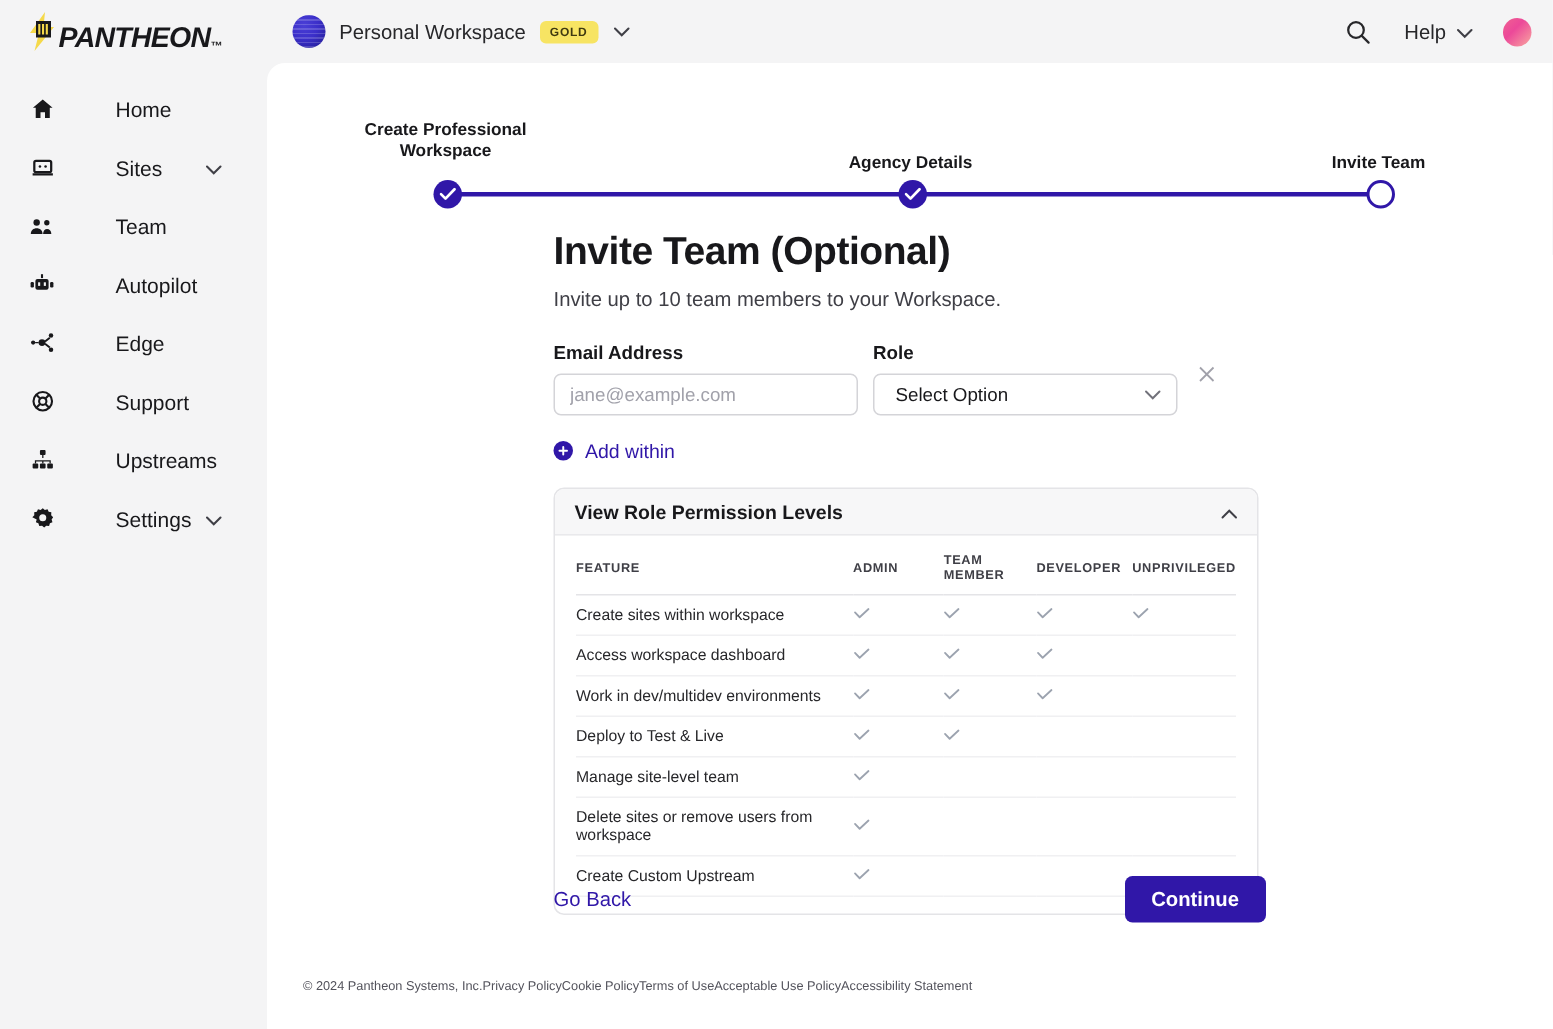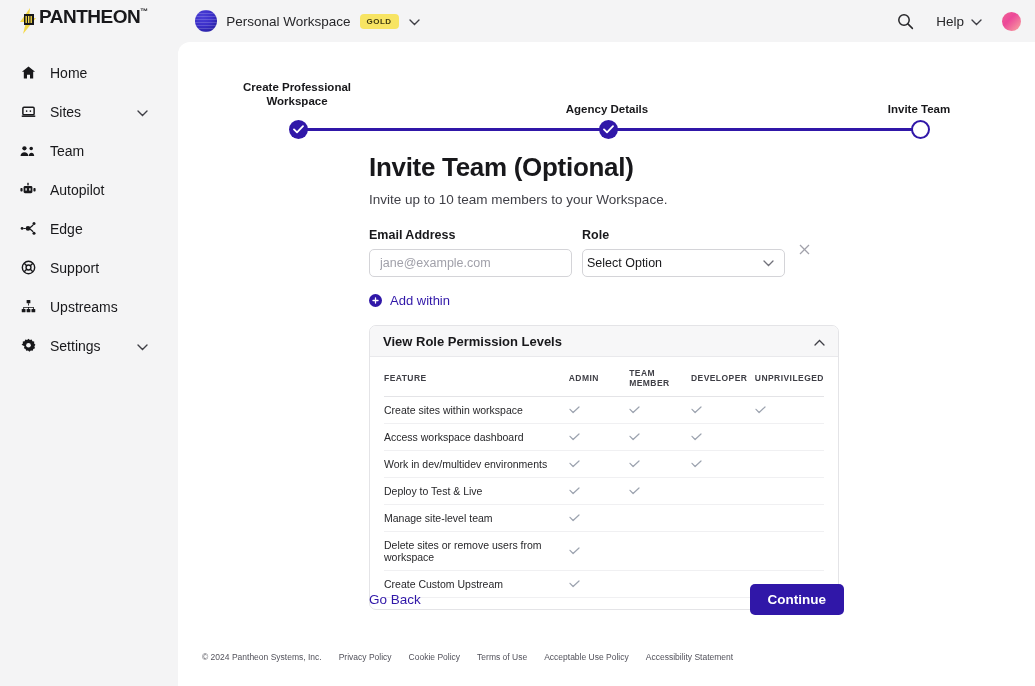--- a/index.html
+++ b/index.html
@@ -9,21 +9,21 @@
     background: #f4f4f5;
     overflow: hidden;
   }
   .app { position: relative; width: 1035px; height: 686px; }
 
   
   .topbar {
     position: absolute; top: 0; left: 0; width: 1035px; height: 42px;
     display: flex; align-items: center; background: #f4f4f5;
   }
-  .logo-wrap { display: flex; align-items: flex-start; margin-left: 18px; }
+  .logo-wrap { display: flex; align-items: flex-end; margin-left: 18px; font-style: italic; }
   .bolt { width: 20px; height: 28px; margin-right: 1px; position: relative; }
   .bolt svg { display: block; }
   .wordmark {
     font-size: 19px; font-weight: bold; letter-spacing: -0.5px;
     color: #18181b; line-height: 1;
   }
   .tm { font-size: 8px; vertical-align: super; color: #18181b; font-weight: bold; }
 
   .ws-group { display: flex; align-items: center; margin-left: 47px; }
   .ws-avatar {
@@ -54,21 +54,21 @@
     background: linear-gradient(135deg, #f06292 0%, #ec4899 40%, #f9a8a0 100%);
   }
 
   
   .sidebar {
     position: absolute; left: 0; top: 42px; width: 178px; height: 644px;
     background: #f4f4f5; padding-top: 11px;
   }
   .nav-item {
     display: flex; align-items: center; height: 39px; padding-left: 18px;
-    color: #18181b; font-size: 14px; cursor: pointer; position: relative;
+    color: #18181b; font-size: 14px; cursor: pointer; position: relative; gap: 27px;
   }
   .nav-icon { width: 20px; display: flex; align-items: center; justify-content: center; color: #18181b; }
   .nav-label { margin-left: 12px; line-height: 1; }
   .nav-chev { position: absolute; right: 30px; color: #3f3f46; }
 
   
   .main {
     position: absolute; left: 178px; top: 42px;
     width: 857px; height: 644px;
     background: #ffffff; border-top-left-radius: 12px;
@@ -110,21 +110,21 @@
   .col-role { width: 203px; margin-left: 10px; }
   .text-input {
     width: 100%; height: 28px; border: 1px solid #d4d4d8; border-radius: 5px;
     padding: 0 10px; font-size: 12.5px; color: #18181b; background: #fff;
     font-family: "Liberation Sans", sans-serif;
   }
   .text-input::placeholder { color: #a1a1aa; }
   .select-box {
     position: relative; width: 100%; height: 28px; border: 1px solid #d4d4d8;
     border-radius: 5px; background: #fff; display: flex; align-items: center;
-    padding: 0 4px; font-size: 12.5px; color: #18181b; cursor: pointer;
+    padding: 0 14px; font-size: 12.5px; color: #18181b; cursor: pointer;
   }
   .select-chev { position: absolute; right: 10px; color: #71717a; }
   .remove-x {
     margin-left: 14px; margin-bottom: 6px; color: #a1a1aa; cursor: pointer;
     font-size: 14px; line-height: 1;
   }
 
   .add-another {
     margin-left: 191px; margin-top: 16px;
     display: flex; align-items: center; color: #3017a8;
@@ -169,21 +169,21 @@
   }
   .go-back { font-size: 13.5px; color: #3017a8; cursor: pointer; text-align: center; }
   .continue-btn {
     margin-left: auto; background: #3017a8; color: #fff; border: none;
     font-size: 13.5px; font-weight: bold; border-radius: 5px;
     padding: 8px 18px; cursor: pointer; font-family: "Liberation Sans", sans-serif;
   }
 
   .legal {
     position: absolute; left: 24px; top: 610px;
-    display: flex; align-items: center; gap: 17px;
+    display: flex; align-items: center; 
     font-size: 8.5px; color: #52525b;
   }
   .legal a { color: #52525b; text-decoration: none; cursor: pointer; }
 </style>
 </head>
 <body>
 
 <div class="app">
 
   <div class="topbar">

